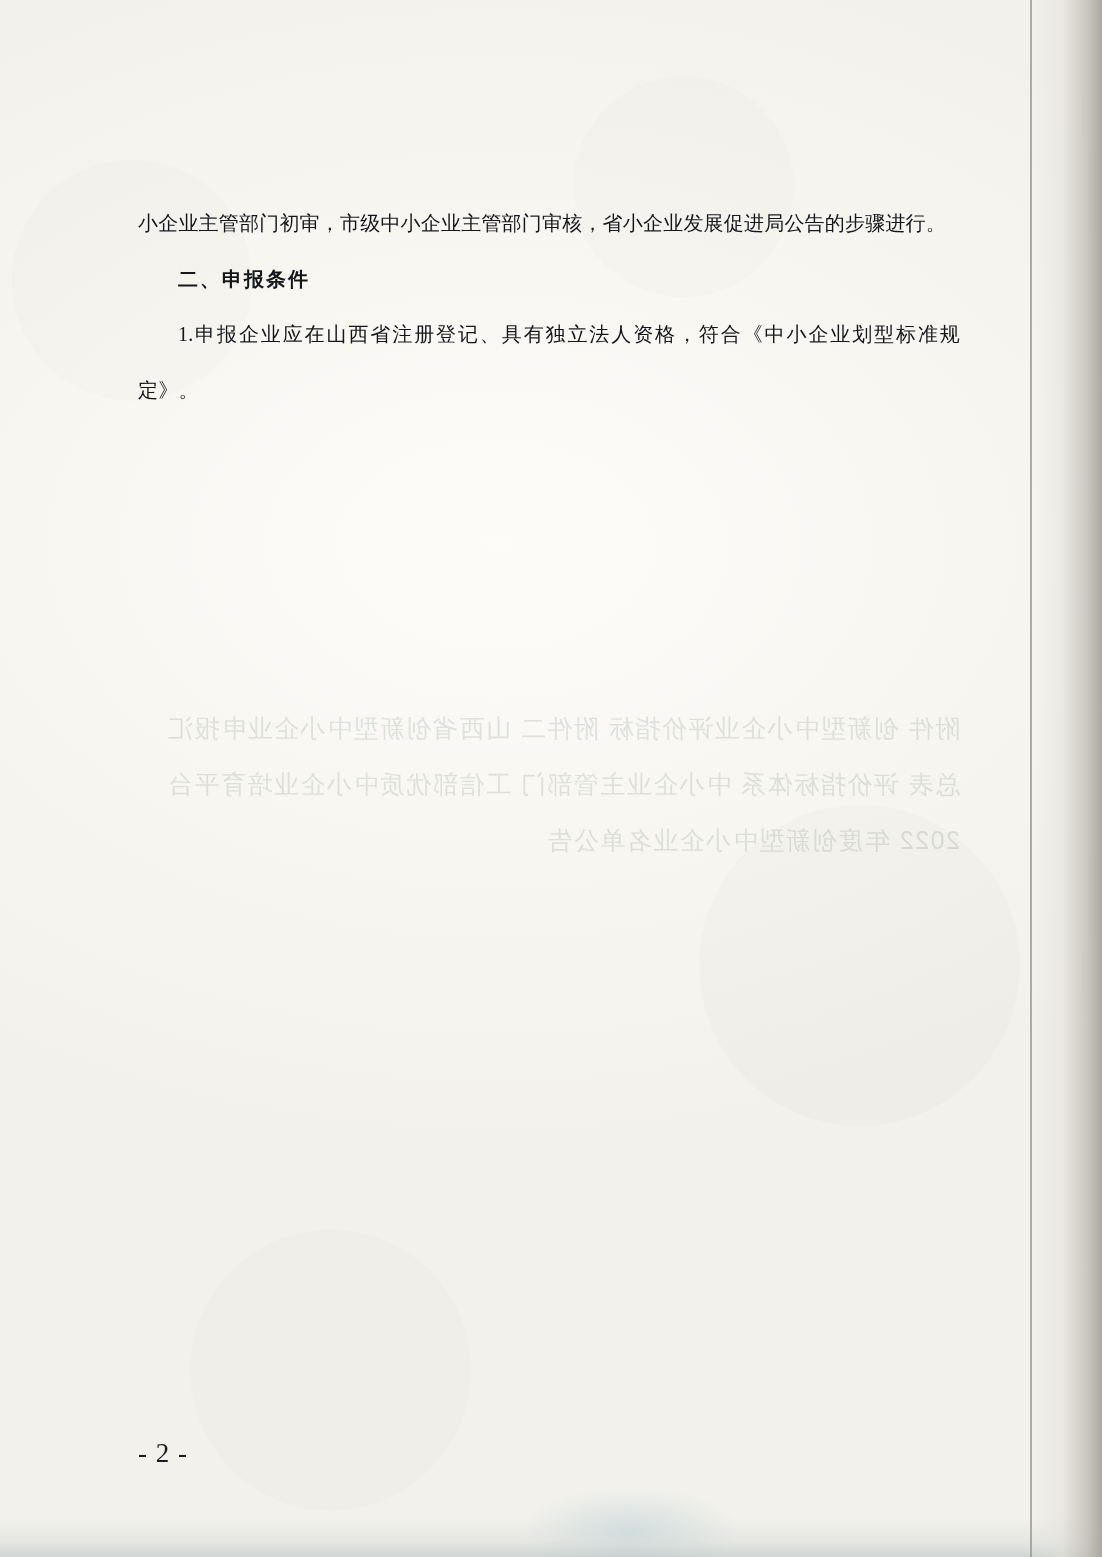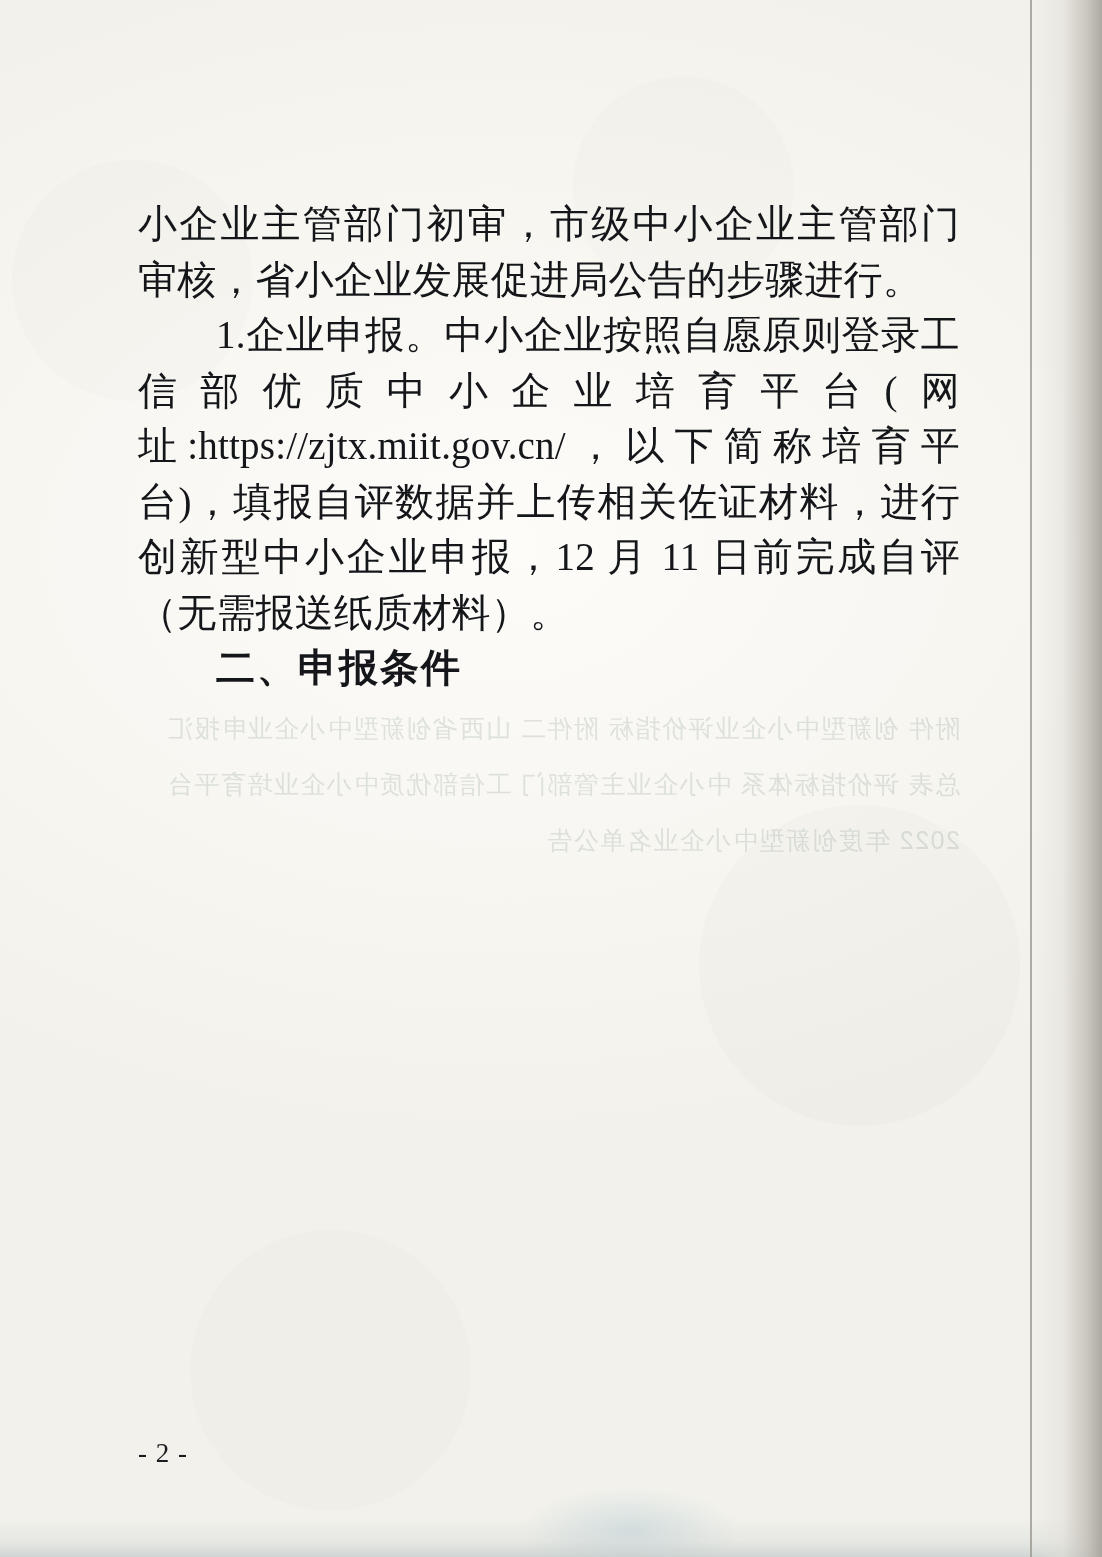--- a/index.html
+++ b/index.html
@@ -89,21 +89,21 @@
     transform: scaleX(-1);
     filter: blur(0.6px);
   }
 
   .content {
     position: absolute;
     left: 138px;
     top: 196px;
     width: 822px;
     color: #15161a;
-    font-size: 39px;
+    font-size: 20px;
     line-height: 55.5px;
     letter-spacing: 0.2px;
     text-align: justify;
     text-justify: inter-character;
   }
 
   .para {
     margin: 0;
     text-indent: 2em;
   }
@@ -130,22 +130,22 @@
 </head>
 <body>
 
 <div class="page">
   <div class="paper-noise"></div>
 
   <div class="ghost-layer">附件 创新型中小企业评价指标 附件二 山西省创新型中小企业申报汇总表 评价指标体系 中小企业主管部门 工信部优质中小企业培育平台 2022 年度创新型中小企业名单公告</div>
 
   <div class="content">
     <p class="para noindent">小企业主管部门初审，市级中小企业主管部门审核，省小企业发展促进局公告的步骤进行。</p>
-    <p class="para">1.企业申报。中小企业按照自愿原则登录工信部优质中小企业培育平台(网址:https://zjtx.miit.gov.cn/，以下简称培育平台)，填报自评数据并上传相关佐证材料，进行创新型中小企业申报，12 月 11 日前完成自评（无需报送纸质材料）。</p>
     <p class="heading">二、申报条件</p>
+    <p class="para">1.申报企业应在山西省注册登记、具有独立法人资格，符合《中小企业划型标准规定》。</p>
   </div>
 
   <div class="page-number">- 2 -</div>
 
   <div class="bleed-blob"></div>
   <div class="scan-edge-bottom"></div>
   <div class="scan-edge-right"></div>
   <div class="scan-edge-line"></div>
 </div>
 

